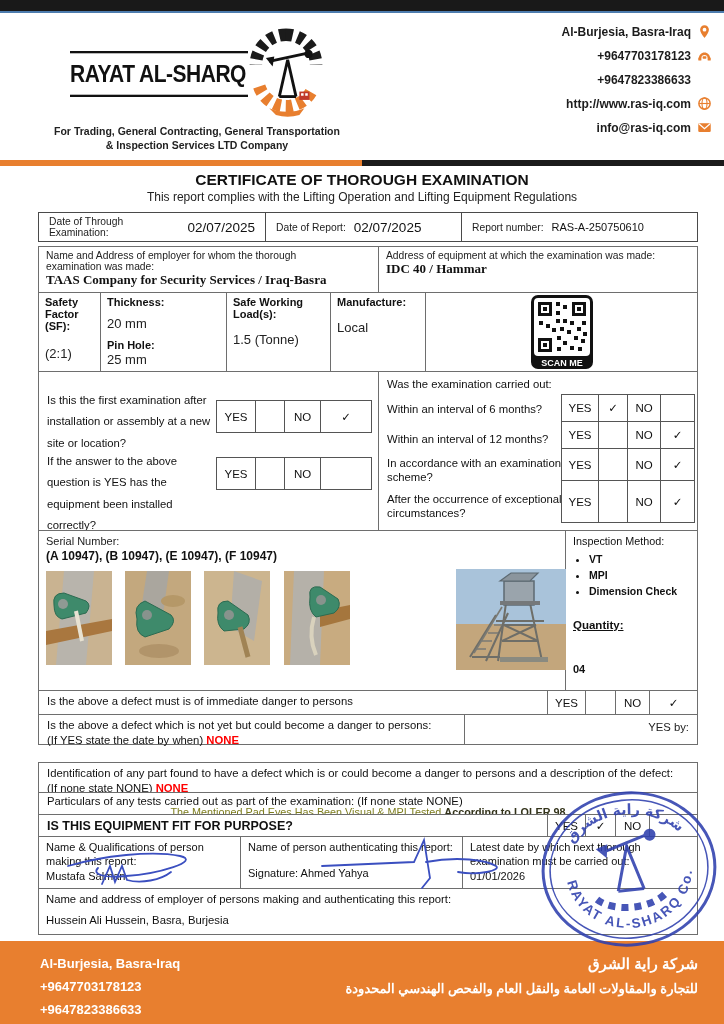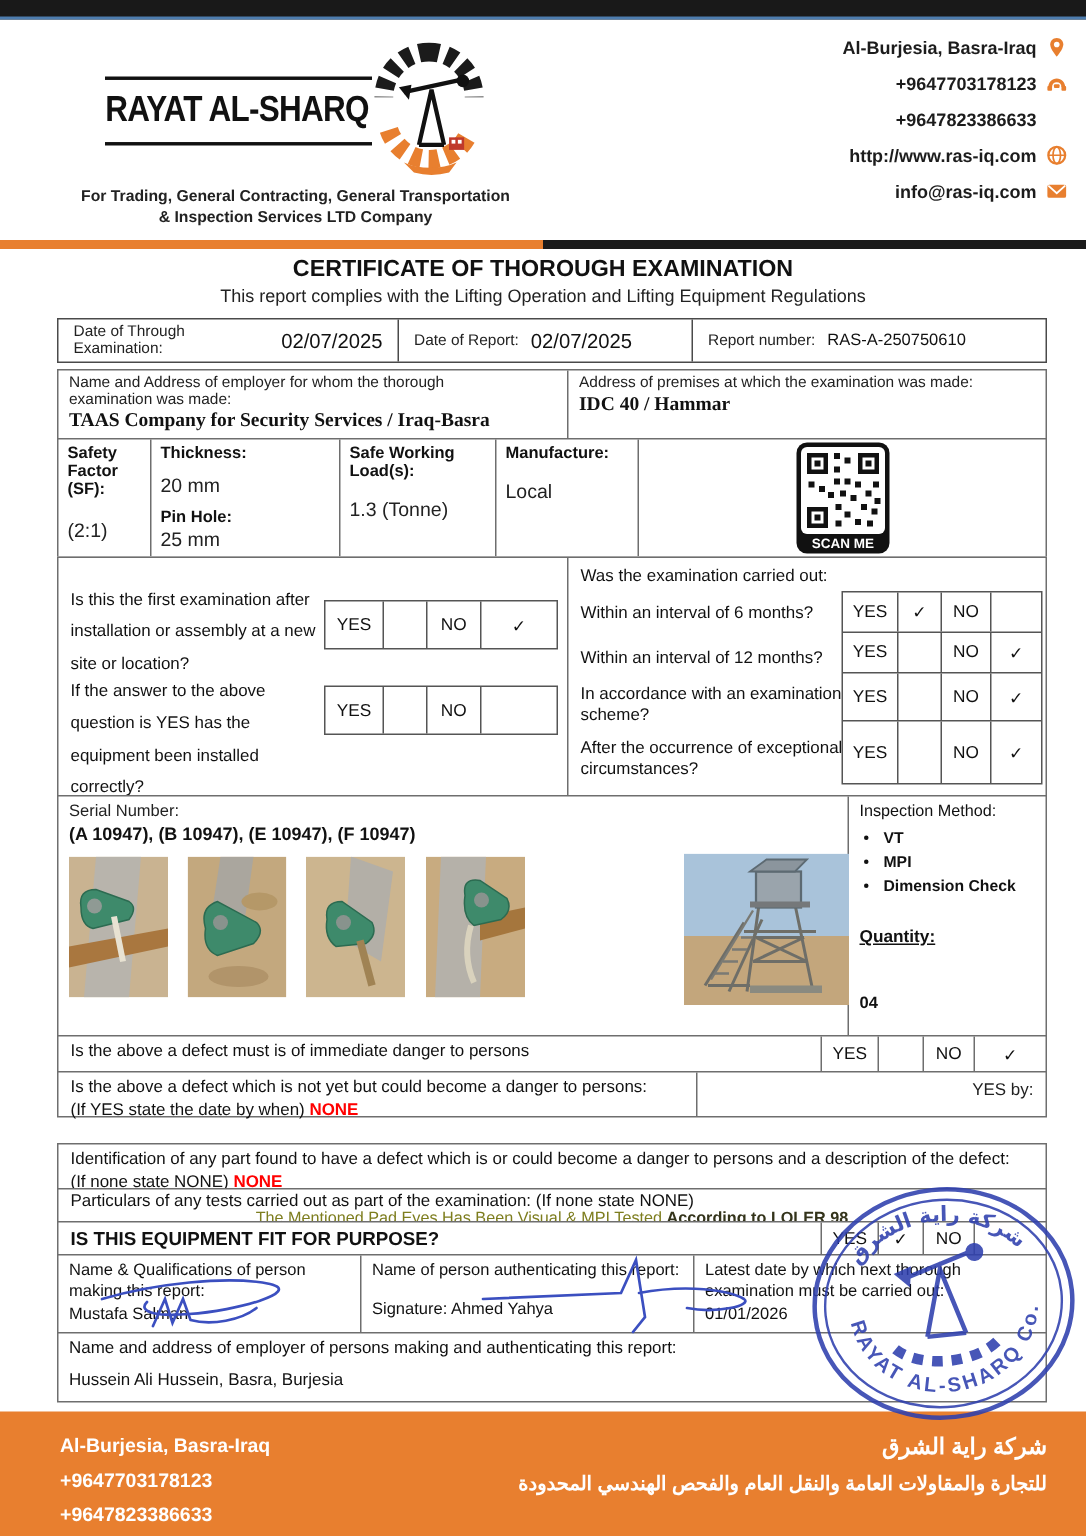--- a/index.html
+++ b/index.html
@@ -233,39 +233,39 @@
       <span class="repno-val">RAS-A-250750610</span>
     </div>
   </div>
 
   <div class="tbl t-employer">
     <div class="cell c1">
       <div class="lab" style="width:300px;">Name and Address of employer for whom the thorough examination was made:</div>
       <div class="val-serif">TAAS Company for Security Services / Iraq-Basra</div>
     </div>
     <div class="cell c2">
-      <div class="lab">Address of premises at which the examination was made:</div>
+      <div class="lab">Address of equipment at which the examination was made:</div>
       <div class="val-serif">IDC 40 / Hammar</div>
     </div>
   </div>
 
   <div class="tbl t-equipment">
     <div class="cell eq-sf">
       <div class="eq-lab">Safety Factor (SF):</div>
       <div class="eq-v v">(2:1)</div>
     </div>
     <div class="cell eq-th">
       <div class="eq-lab">Thickness:</div>
       <div class="eq-v">20 mm</div>
       <div class="eq-lab" style="margin-top:8px;">Pin Hole:</div>
       <div class="eq-v" style="margin-top:1px;">25 mm</div>
     </div>
     <div class="cell eq-swl">
       <div class="eq-lab">Safe Working Load(s):</div>
-      <div class="eq-v" style="margin-top:12px;">1.3 (Tonne)</div>
+      <div class="eq-v" style="margin-top:12px;">1.5 (Tonne)</div>
     </div>
     <div class="cell eq-man">
       <div class="eq-lab">Manufacture:</div>
       <div class="eq-v" style="margin-top:12px;">Local</div>
     </div>
     <div class="cell eq-qr">
       <svg width="64" height="76" viewBox="0 0 64 76">
         <rect x="1" y="1" width="62" height="74" rx="7" fill="#111"></rect>
         <rect x="4" y="4" width="56" height="58" rx="4" fill="#fff"></rect>
         <g fill="#111">

